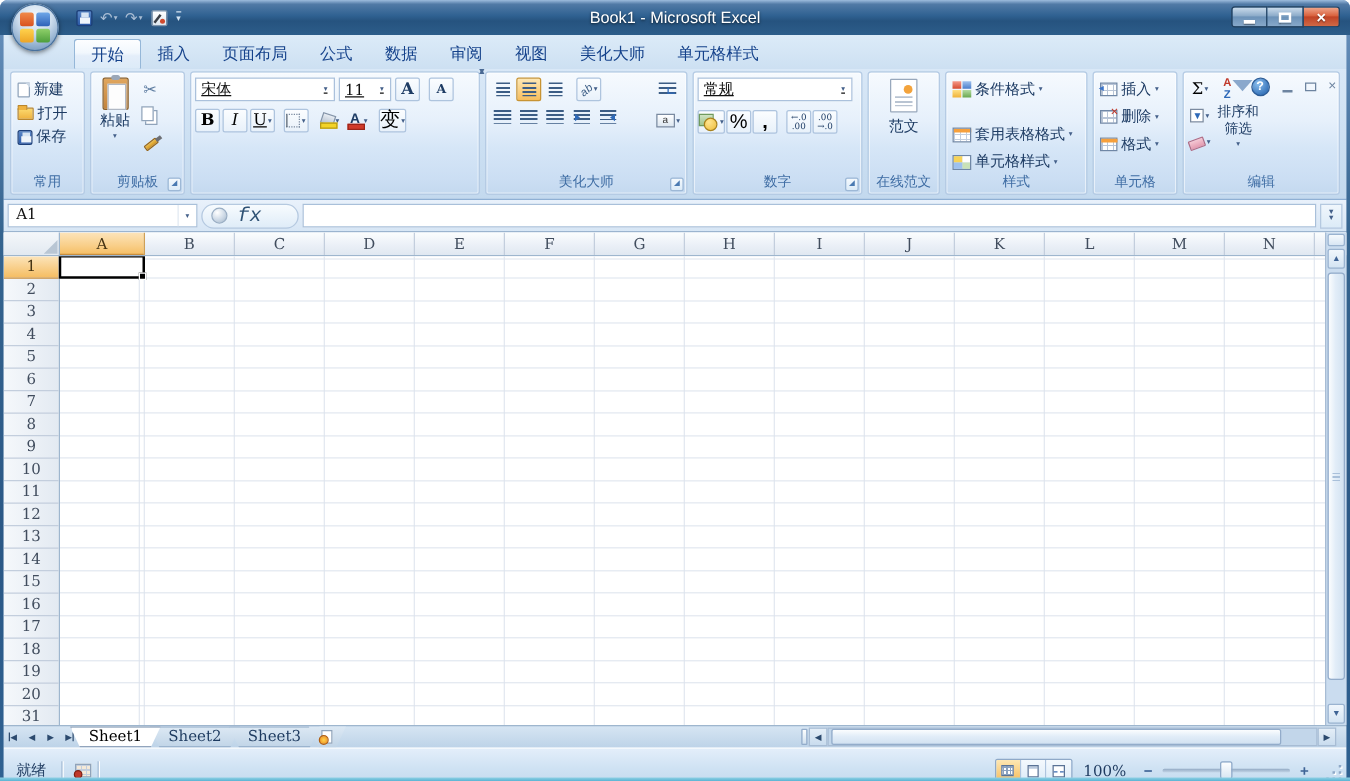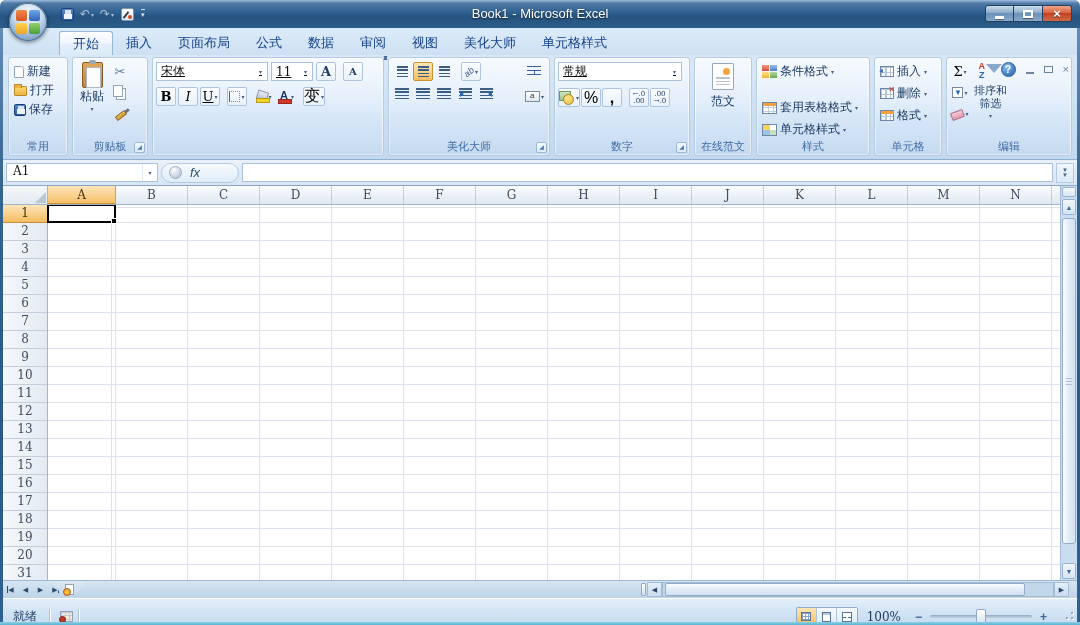--- a/index.html
+++ b/index.html
@@ -180,21 +180,21 @@
 
   
   .formulabar { height:26px; background:linear-gradient(#e9f1fb,#d7e6f5); border-bottom:1px solid #8aa6c4;
     display:flex; align-items:center; padding:3px 3px; gap:3px; }
   .namebox { width:152px; height:19px; background:#fff; border:1px solid #a9c0da; display:flex; align-items:flex-start; }
   .namebox .val { flex:1; padding-left:6px; font-size:12px; font-family:"DejaVu Serif","Liberation Serif",serif; color:#111; }
   .namebox .ndd { width:15px; height:100%; display:flex; align-items:center; justify-content:center; font-size:6px; color:#44608a; border-left:1px solid #e1e9f2; }
   .fxwrap { width:78px; height:20px; border:1px solid #b5c9e0; border-radius:10px;
     background:linear-gradient(#f7fbfe,#dfecf8); display:flex; align-items:center; gap:8px; padding:0 7px; }
   .fxball { width:13px; height:13px; border-radius:50%; background:radial-gradient(circle at 35% 28%,#ffffff,#cdd9e6 55%,#a3b6c9); border:1px solid #9aaec4; }
-  .fxtext { font-style:italic; font-family:Liberation Sans, sans-serif; font-size:13px; color:#2f5275; }
+  .fxtext { font-style:italic; font-family:Liberation Mono, monospace; font-size:16px; color:#2f5275; }
   .forminput { flex:1; height:19px; background:#fff; border:1px solid #a9c0da; }
   .fbexpand { width:18px; height:20px; border:1px solid #b5c9e0; background:linear-gradient(#f0f6fc,#dcebf7);
     display:flex; flex-direction:column; align-items:center; justify-content:center; color:#44608a; font-size:6px; line-height:5px; }
 
   
   .gridzone { height:394px; position:relative; background:#fff; display:flex; flex-direction:column; }
   .colheaders { height:19px; display:flex; border-bottom:1px solid #9eb6ce; padding-right:17px;
     background:linear-gradient(#fbfdfe,#ebf0f7 55%,#e0e8f1); }
   .corner { width:45px; flex:0 0 auto; border-right:1px solid #9eb6ce; background:linear-gradient(#f4f7fa,#e2e9f1); position:relative; }
   .corner::after { content:""; position:absolute; right:1px; bottom:1px; border-left:11px solid transparent; border-bottom:11px solid #b9c6d4; }
@@ -697,20 +697,26 @@
       <div class="navbtn">
           <span class="bar"></span>
           <span>◀</span>
         </div>
       <div class="navbtn">◀</div>
       <div class="navbtn">▶</div>
       <div class="navbtn">
           <span>▶</span>
           <span class="bar"></span>
         </div>
+      <div class="sheettabs">
+
+      <div class="sheettab active">Sheet1</div>
+          <div class="sheettab">Sheet2</div>
+          <div class="sheettab">Sheet3</div>
+        </div>
       <div class="instab">
           <span class="i-inssheet"></span>
         </div>
       <div class="tabfiller"></div>
       <div class="hsplit"></div>
       <div class="harrow">◀</div>
       <div class="htrack">
         <div class="hthumb"></div>
       </div>
       <div class="harrow">▶</div>

